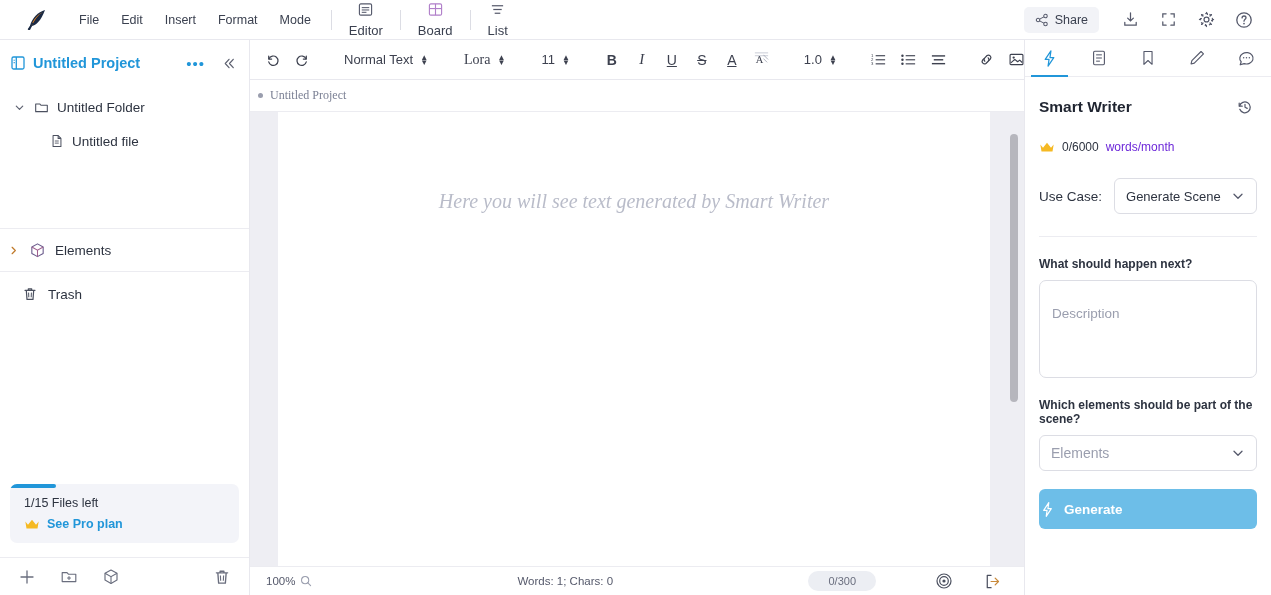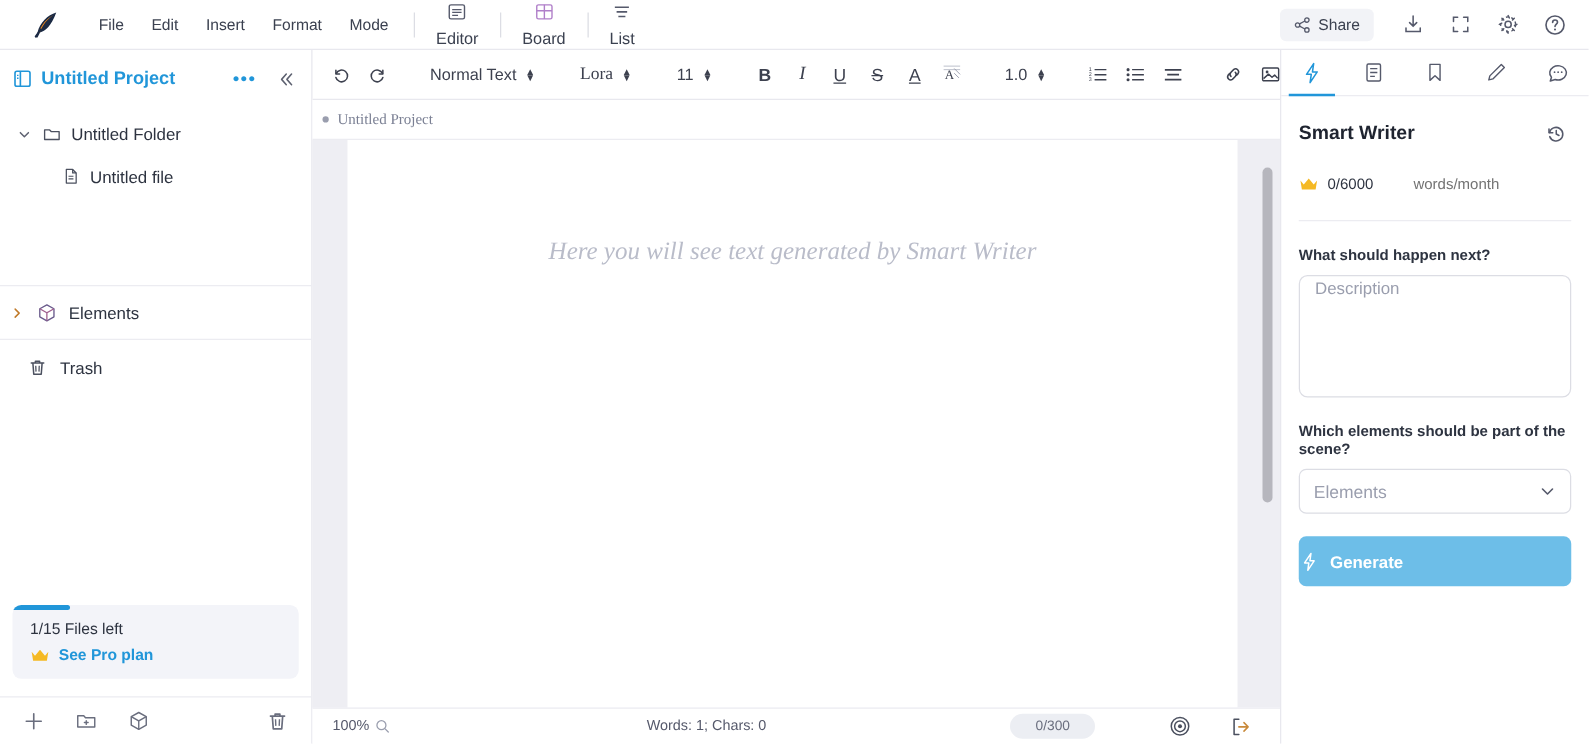--- a/index.html
+++ b/index.html
@@ -152,35 +152,35 @@
   .rtab.active { color: #2196d9; }
   .rtab.active::after {
     content: ""; position: absolute; left: 6px; right: 6px; bottom: -1px; height: 2.5px; background: #2196d9;
   }
   .rbody { flex: 1; padding: 0 14px; overflow: hidden; }
   .rtitle-row { display: flex; align-items: center; margin-top: 18px; }
   .rtitle { font-size: 15.5px; font-weight: bold; color: #1f2430; }
   .rtitle-row .icon-btn { margin-left: auto; width: 24px; height: 24px; color: #55596b; }
   .words-row { display: flex; align-items: center; gap: 7px; margin-top: 21px; font-size: 12px; }
   .words-num { color: #2d3340; }
-  .words-unit { color: #737373; margin-left: 25px; }
+  .words-unit { color: #6d28d9; }
   .usecase-row { display: flex; align-items: center; gap: 12px; margin-top: 24px; }
   .usecase-label { font-size: 13.5px; color: #2d3340; }
   .dropdown {
     flex: 1; height: 36px; border: 1px solid #dcdde4; border-radius: 6px;
     display: flex; align-items: center; padding: 0 11px; cursor: pointer;
     font-size: 13px; color: #2d3340; background: #fff;
   }
   .dropdown .dd-chev { margin-left: auto; color: #55596b; font-size: 11px; }
   .dropdown.placeholder { color: #9a9eae; font-size: 14px; }
   .hr { height: 1px; background: #ececf1; margin: 22px 0 0 0; }
   .field-label { font-size: 12px; font-weight: bold; color: #2d3340; margin-top: 20px; margin-bottom: 9px; }
   .textarea {
     width: 100%; height: 98px; border: 1px solid #dcdde4; border-radius: 7px;
-    padding: 2px 12px; font-size: 13.5px; color: #9a9eae;
+    padding: 25px 12px; font-size: 13.5px; color: #9a9eae;
     font-family: "Liberation Sans", sans-serif; background: #fff; cursor: text;
   }
   .generate-btn {
     margin-top: 18px; width: 100%; height: 40px; background: #6dbee8; border-radius: 6px;
     display: flex; align-items: center; gap: 8px;
     color: #fff; font-size: 13.5px; font-weight: bold; cursor: pointer; border: none;
     font-family: "Liberation Sans", sans-serif;
   }
   .crown { color: #f5b923; font-size: 13px; }
   svg { display: block; }
@@ -642,20 +642,31 @@
         <div class="words-row">
           <span class="crown">
             <svg width="16" height="13" viewBox="0 0 18 14">
                 <path d="M1.5 3.5 L4.5 7.2 L9 1.6 L13.5 7.2 L16.5 3.5 L15.2 11.6 L2.8 11.6 Z" fill="#f5b923"></path>
               </svg>
           </span>
           <span class="words-num">0/6000</span>
           <span class="words-unit">words/month</span>
         </div>
 
+        <div class="usecase-row">
+          <span class="usecase-label">Use Case:</span>
+          <div class="dropdown">
+            <span>Generate Scene</span>
+            <span class="dd-chev">
+              <svg width="14" height="14" viewBox="0 0 14 14">
+                  <path d="M3 5.2 L7 9.2 L11 5.2" fill="none" stroke="#55596b" stroke-width="1.3" stroke-linecap="round" stroke-linejoin="round"></path>
+                </svg>
+            </span>
+          </div>
+        </div>
 
         <div class="hr"></div>
 
         <div class="field-label">What should happen next?</div>
         <div class="textarea">Description</div>
 
         <div class="field-label">Which elements should be part of the scene?</div>
         <div class="dropdown placeholder">
           <span>Elements</span>
           <span class="dd-chev">

